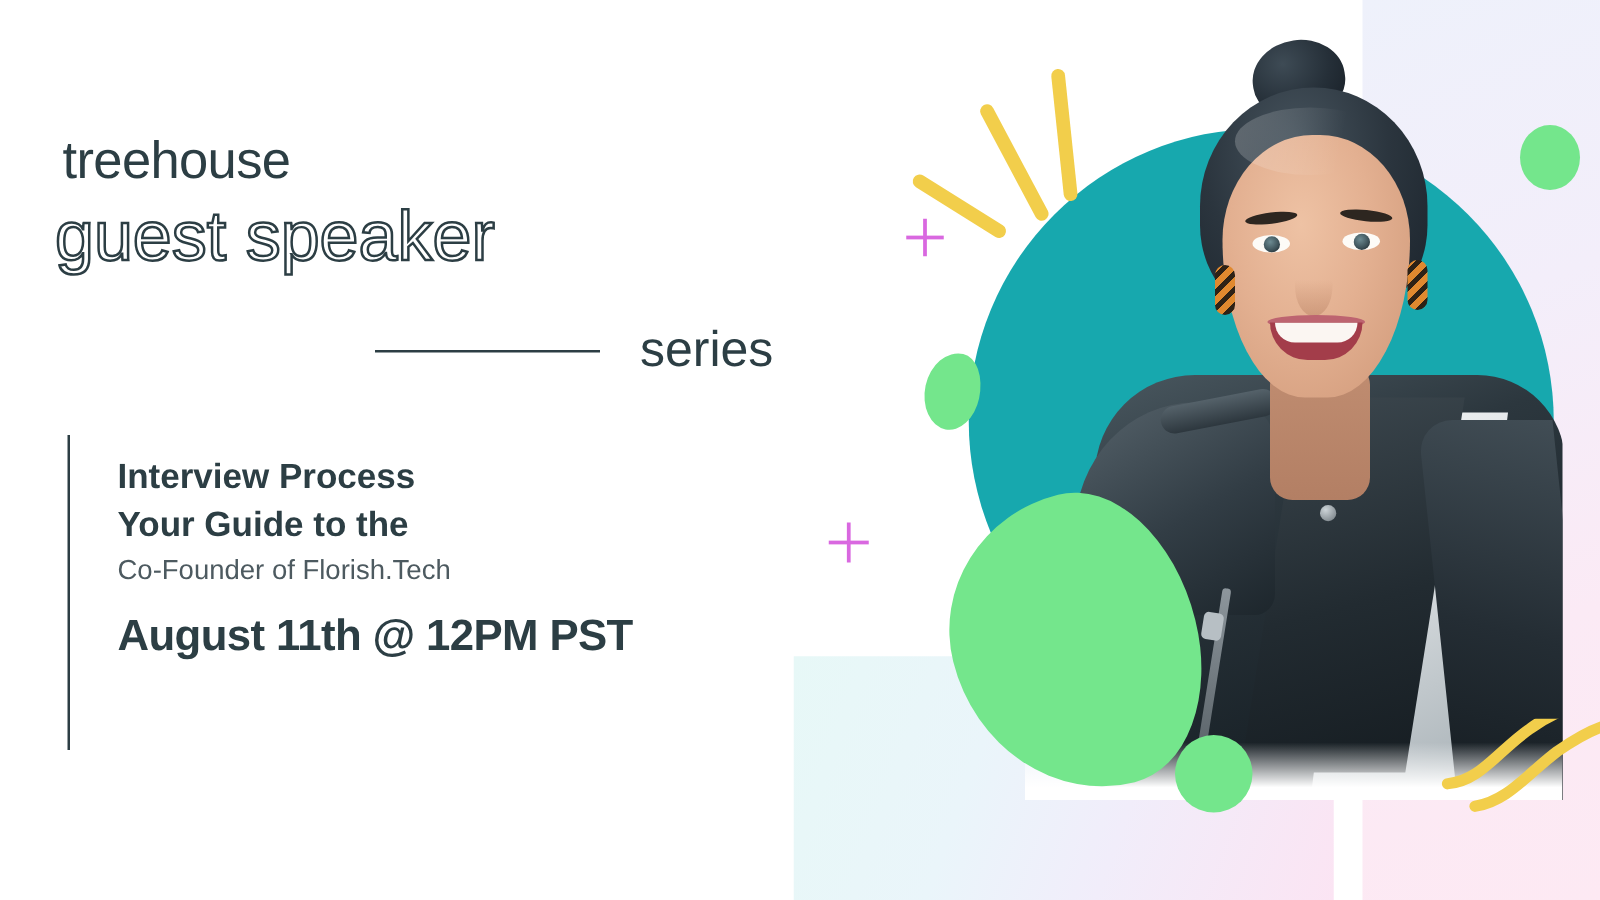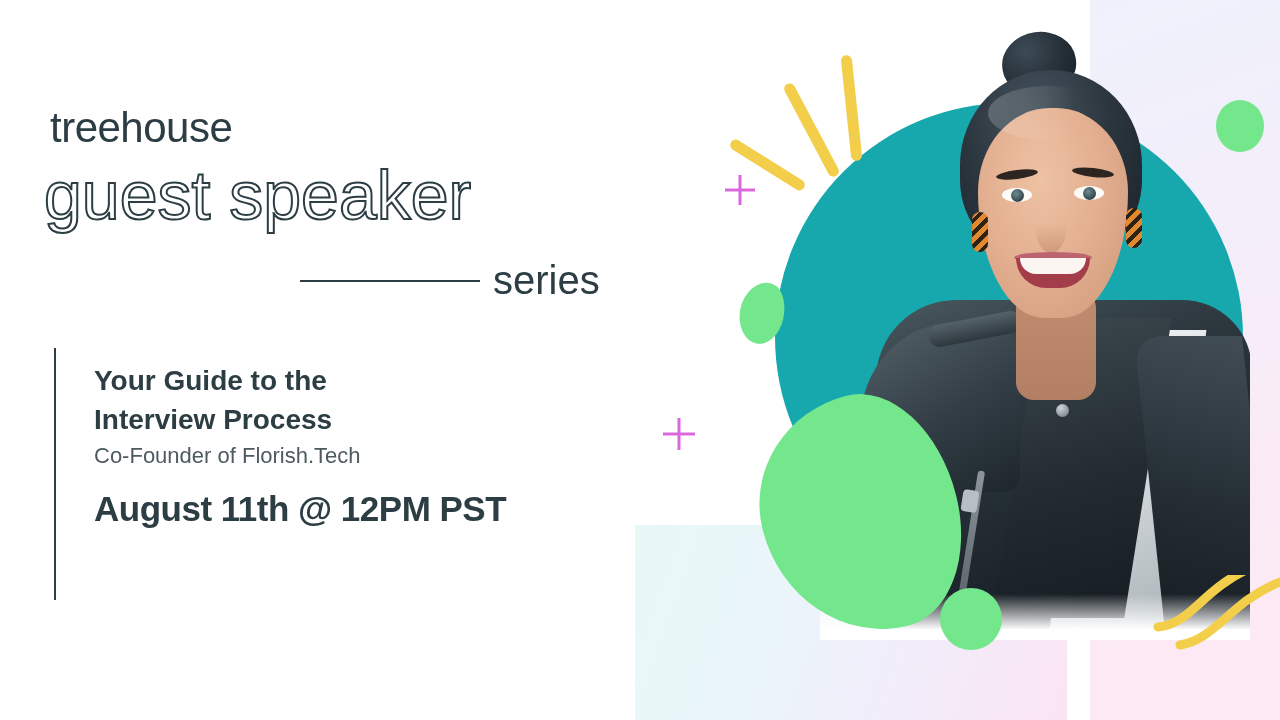--- a/index.html
+++ b/index.html
@@ -298,35 +298,35 @@
     font-size: 42px;
     font-weight: 400;
     letter-spacing: -0.5px;
     color: #2c3e44;
     text-align: right;
   }
 
   .headline-outline {
     position: absolute;
     left: 44px; top: 160px;
-    font-size: 68px;
+    font-size: 56px;
     font-weight: 400;
     letter-spacing: 0px;
     color: transparent;
     -webkit-text-stroke: 2px #2c3e44;
     line-height: 1.05;
     white-space: nowrap;
   }
 
   .series-row {
     position: absolute;
     left: 300px; top: 258px;
     display: flex;
     align-items: center;
-    gap: 13px;
+    gap: 32px;
   }
   .series-rule {
     width: 180px; height: 2px;
     background: #2c3e44;
   }
   .series-word {
     font-size: 40px;
     font-weight: 400;
     color: #2c3e44;
     letter-spacing: 0px;
@@ -430,21 +430,21 @@
 
     <div class="headline-outline">guest speaker</div>
 
     <div class="series-row">
       <div class="series-rule"></div>
       <div class="series-word">series</div>
     </div>
 
     <div class="detail-block">
       <div class="session-title">
+        <div>Interview Process</div>
         <div>Your Guide to the</div>
-        <div>Interview Process</div>
       </div>
       <div class="speaker-role">Co-Founder of Florish.Tech</div>
       <div class="datetime">August 11th @ 12PM PST</div>
     </div>
 
   </div>
 </div>
 
 </body></html>

